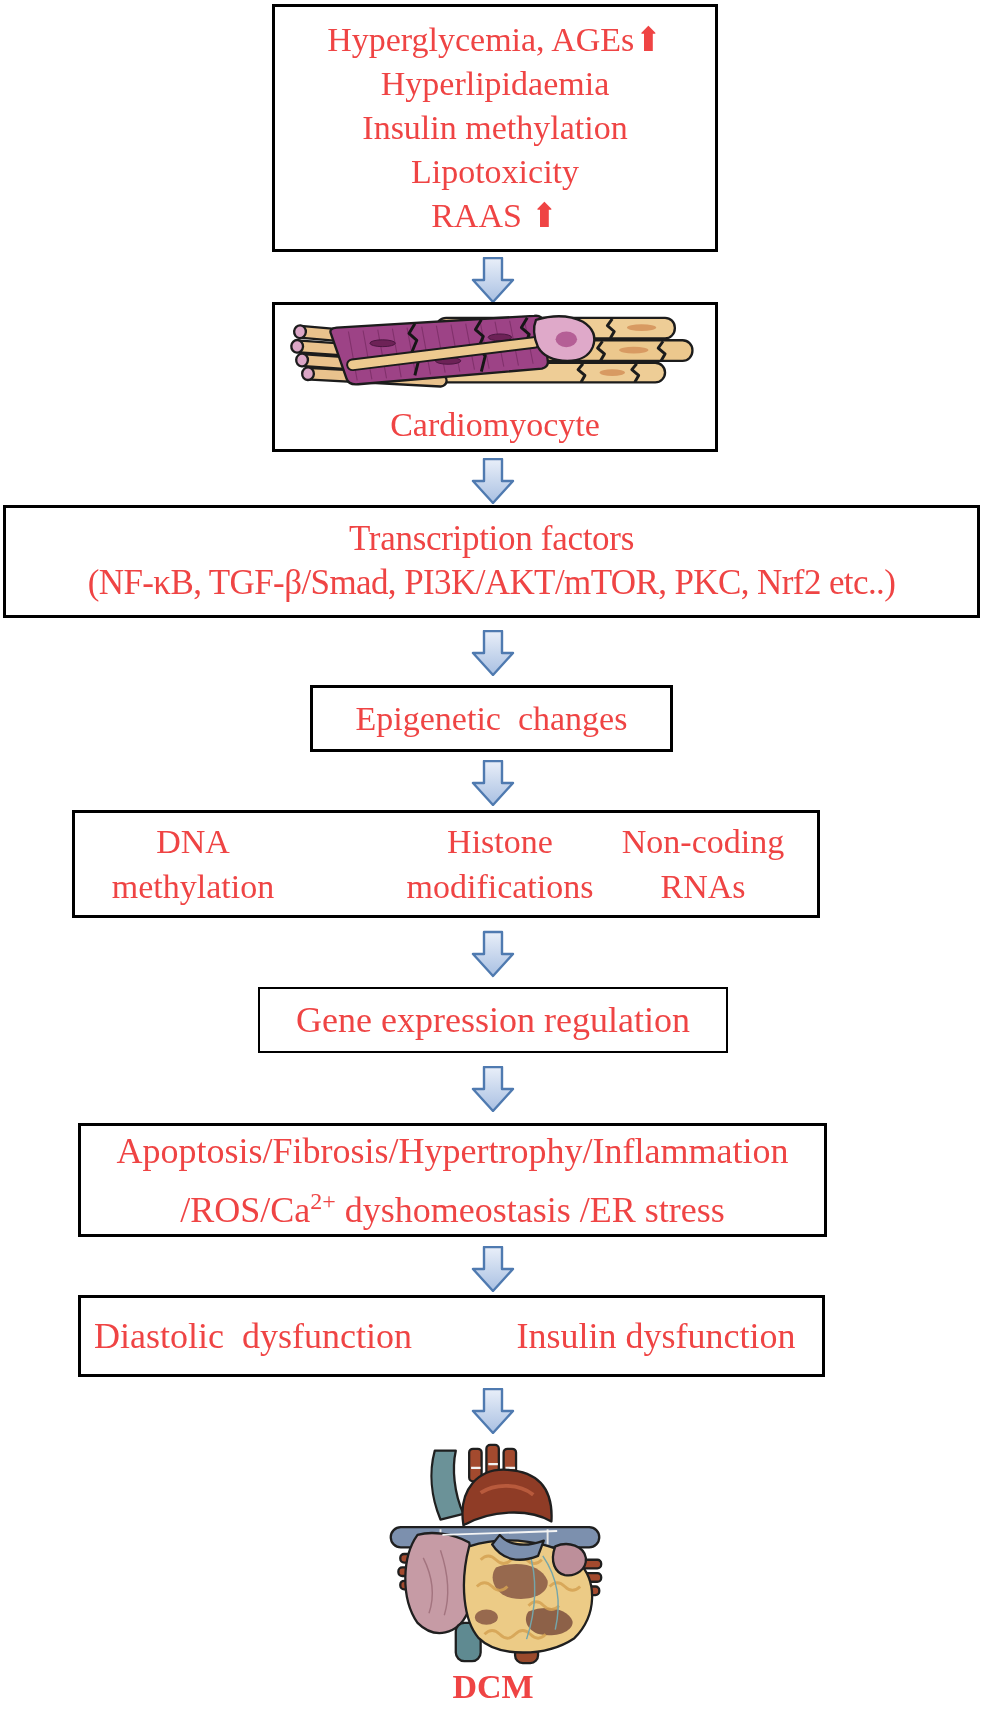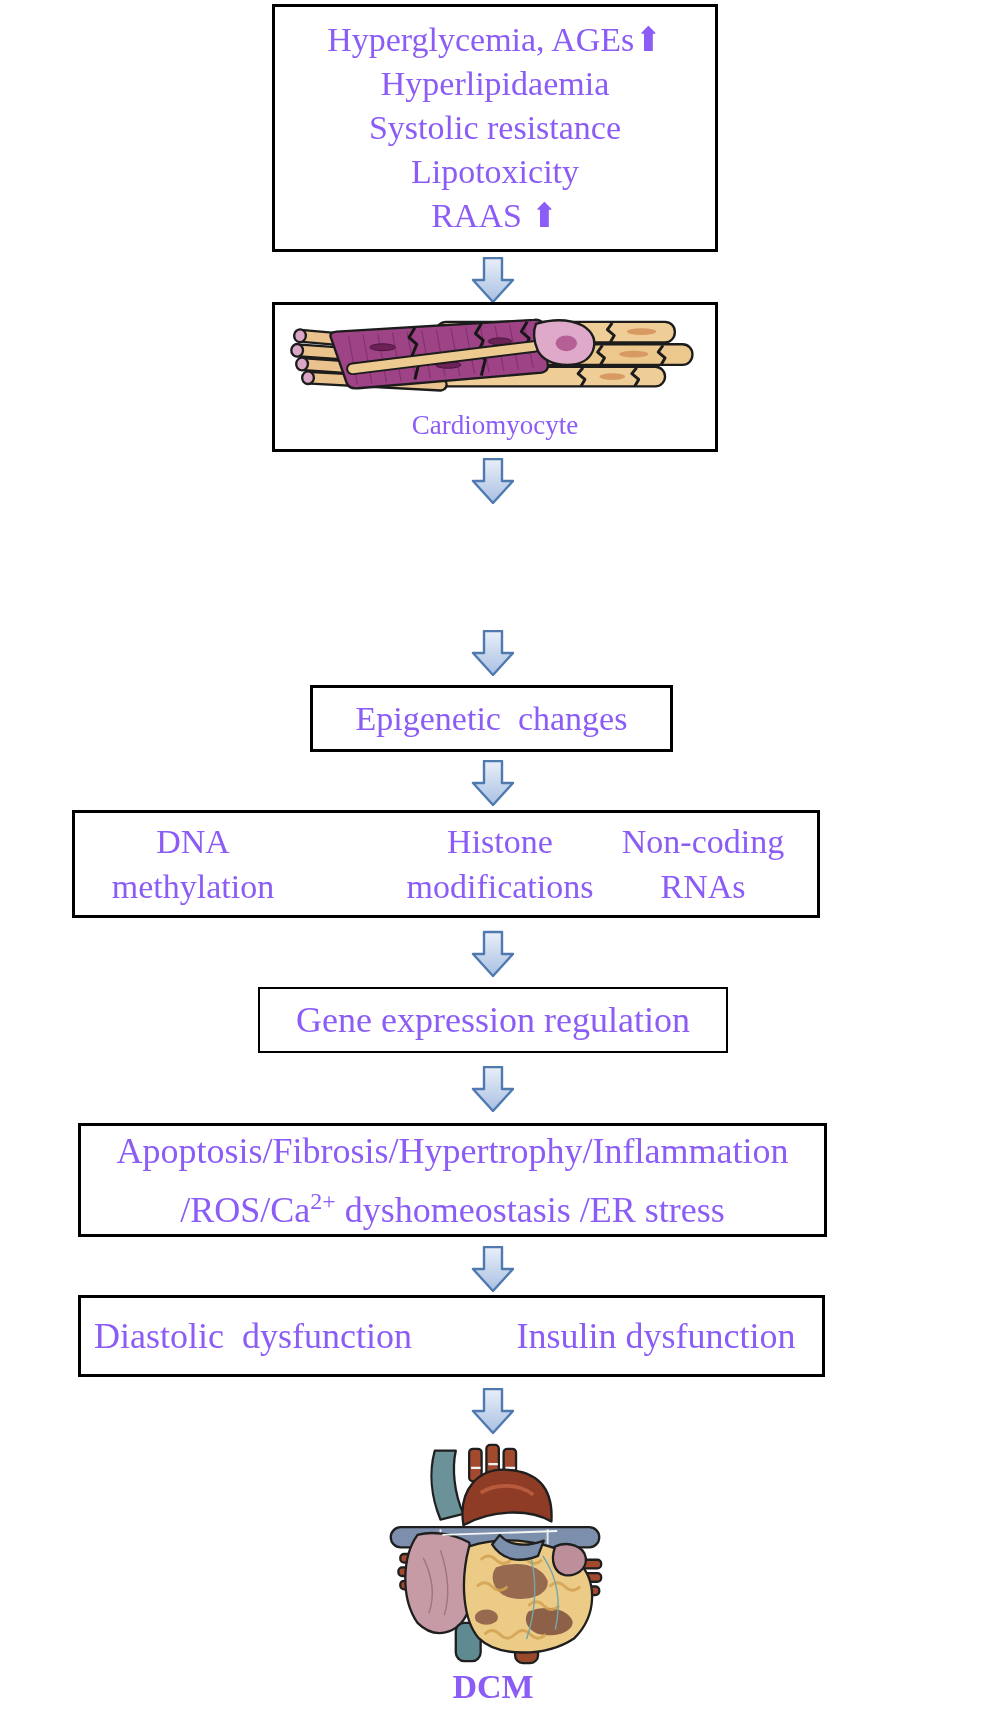--- a/index.html
+++ b/index.html
@@ -1,36 +1,36 @@
 <!DOCTYPE html>
 <html><head>
 <meta charset="utf-8">
 <style>
   html,body{margin:0;padding:0;background:#ffffff;}
   .page{
     position:relative;width:986px;height:1716px;background:#ffffff;
-    font-family:"Liberation Serif","DejaVu Serif",serif;color:#8b5cf6;overflow:hidden;
+    font-family:"Liberation Serif","DejaVu Serif",serif;color:#ef4444;overflow:hidden;
   }
   .box{
     position:absolute;background:#fff;border:3px solid #000;box-sizing:border-box;
     display:flex;flex-direction:column;align-items:center;justify-content:center;
     text-align:center;
   }
   .ln{white-space:pre;line-height:44px;font-size:34px;}
   .risk .ln{line-height:44px;}
   .tf-title{font-size:35px;line-height:42px;letter-spacing:-0.3px;white-space:pre;}
   .tf-detail{font-size:35px;line-height:46px;letter-spacing:-0.6px;white-space:pre;}
   .gene{font-size:36px;white-space:pre;}
   .outcome-ln{font-size:36px;line-height:50px;white-space:pre;}
   .outcome-ln sup{font-size:24px;}
   .col{position:absolute;top:0;height:100%;display:flex;flex-direction:column;justify-content:center;transform:translateX(-50%);}
   .col .ln{line-height:45px;}
   .dys{position:absolute;top:0;height:100%;display:flex;align-items:center;transform:translateX(-50%);font-size:36px;white-space:pre;}
   .flow-arrow{position:absolute;}
-  .cardio-label{font-size:27px;white-space:pre;margin-top:10px;}
+  .cardio-label{font-size:34px;white-space:pre;margin-top:10px;}
   .dcm{position:absolute;left:493px;top:1668px;transform:translateX(-50%);
        font-size:34px;font-weight:bold;white-space:pre;}
   .illu{display:block;}
 </style>
 </head>
 <body>
 
 <div class="page">
 
   <svg width="0" height="0" style="position:absolute">
@@ -38,21 +38,21 @@
       <linearGradient id="arrowGrad" x1="0" y1="0" x2="0" y2="1">
         <stop offset="0" stop-color="#e9eff9"></stop>
         <stop offset="1" stop-color="#a9c0e2"></stop>
       </linearGradient>
     </defs>
   </svg>
 
   <div class="box risk" style="left:272px;top:4px;width:446px;height:248px;">
     <div class="ln">Hyperglycemia, AGEs⬆</div>
     <div class="ln">Hyperlipidaemia</div>
-    <div class="ln">Systolic resistance</div>
+    <div class="ln">Insulin methylation</div>
     <div class="ln">Lipotoxicity</div>
     <div class="ln">RAAS ⬆</div>
   </div>
 
   <svg class="flow-arrow" style="left:471px;top:257px;" width="44" height="46" viewBox="0 0 44 46">
     <path d="M13 1 L31 1 L31 23 L42 23 L22 45 L2 23 L13 23 Z" fill="url(#arrowGrad)" stroke="#4f7ab0" stroke-width="2.4" stroke-linejoin="round"></path>
   </svg>
 
   <div class="box" style="left:272px;top:302px;width:446px;height:150px;">
     <svg class="illu" width="420" height="86" viewBox="0 0 420 88">
@@ -109,20 +109,24 @@
         <ellipse cx="283" cy="30" rx="11" ry="8" fill="#b55f96" stroke="none"></ellipse>
       </g>
     </svg>
     <div class="cardio-label">Cardiomyocyte</div>
   </div>
 
   <svg class="flow-arrow" style="left:471px;top:458px;" width="44" height="46" viewBox="0 0 44 46">
     <path d="M13 1 L31 1 L31 23 L42 23 L22 45 L2 23 L13 23 Z" fill="url(#arrowGrad)" stroke="#4f7ab0" stroke-width="2.4" stroke-linejoin="round"></path>
   </svg>
 
+  <div class="box" style="left:3px;top:505px;width:977px;height:113px;">
+    <div class="tf-title">Transcription factors</div>
+    <div class="tf-detail">(NF-κB, TGF-β/Smad, PI3K/AKT/mTOR, PKC, Nrf2 etc..)</div>
+  </div>
 
   <svg class="flow-arrow" style="left:471px;top:630px;" width="44" height="46" viewBox="0 0 44 46">
     <path d="M13 1 L31 1 L31 23 L42 23 L22 45 L2 23 L13 23 Z" fill="url(#arrowGrad)" stroke="#4f7ab0" stroke-width="2.4" stroke-linejoin="round"></path>
   </svg>
 
   <div class="box" style="left:310px;top:685px;width:363px;height:67px;font-family:Liberation Serif, serif;">
     <div class="ln">Epigenetic  changes</div>
   </div>
 
   <svg class="flow-arrow" style="left:471px;top:760px;" width="44" height="46" viewBox="0 0 44 46">

